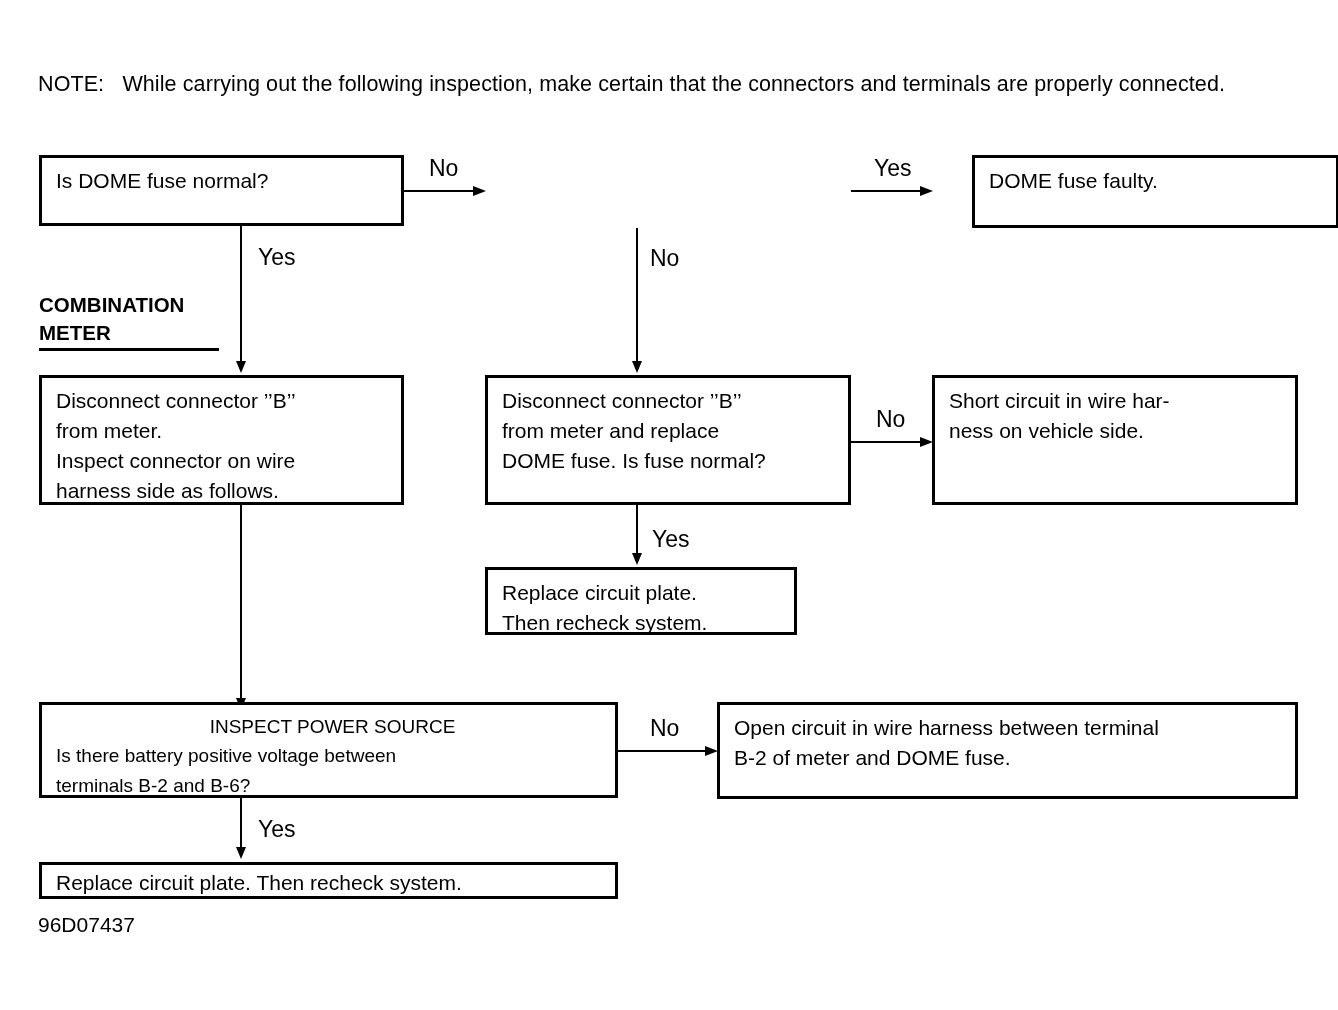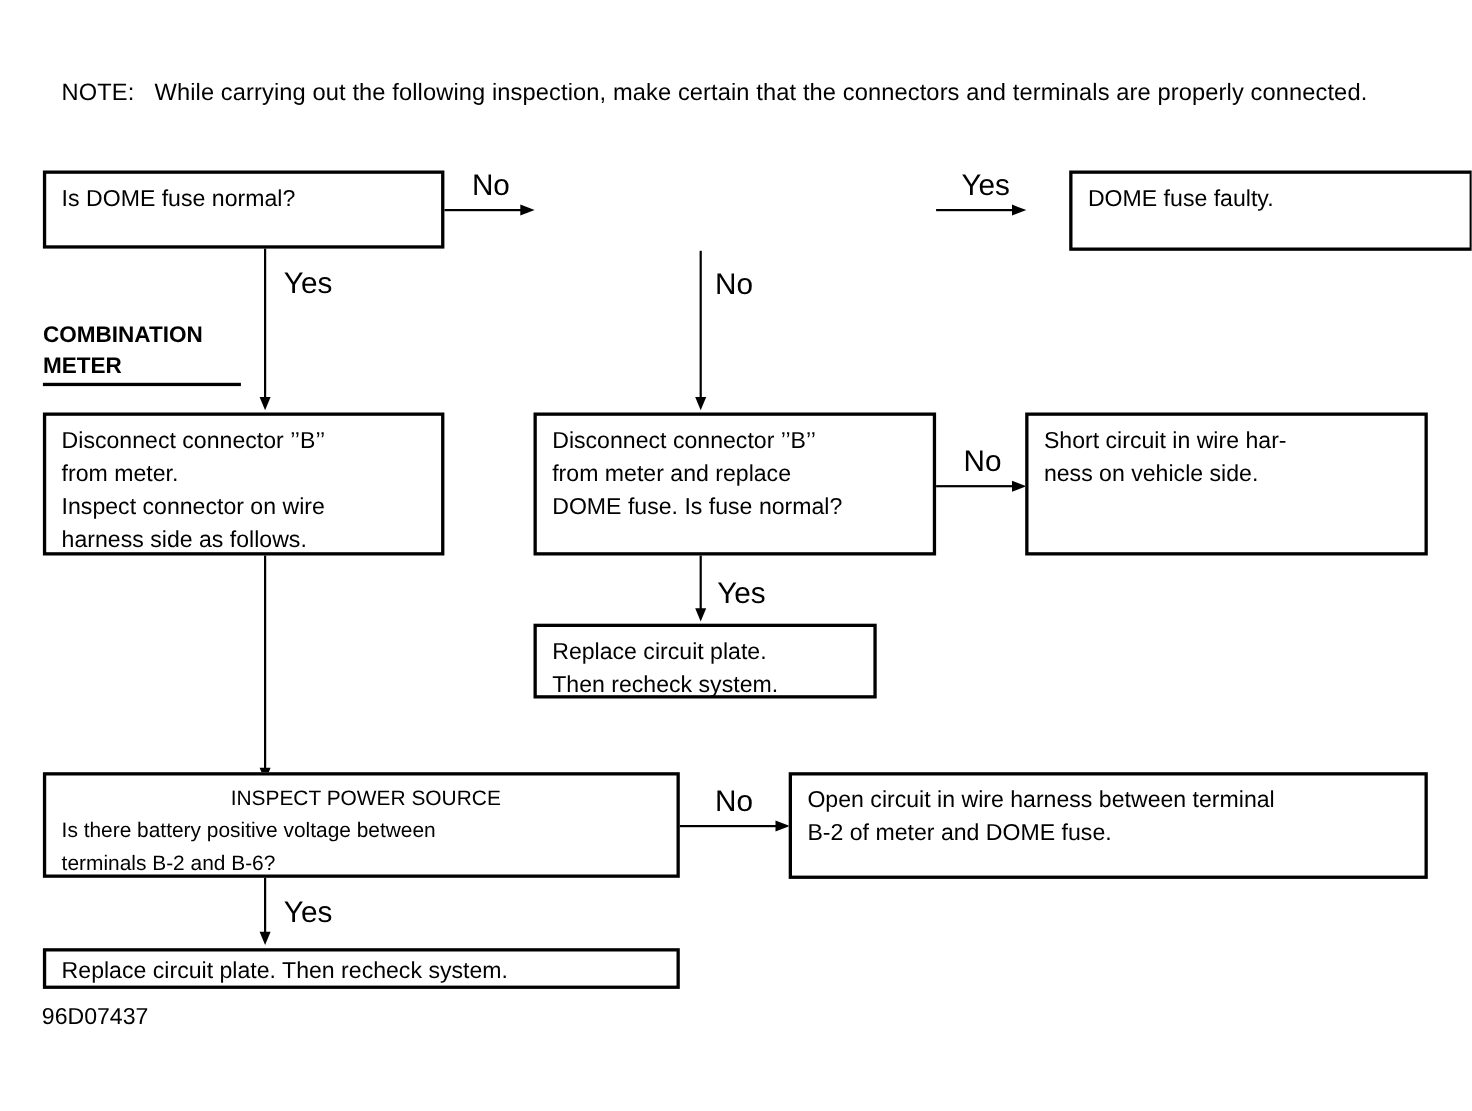--- a/index.html
+++ b/index.html
@@ -14,21 +14,21 @@
   #page {
     position: relative;
     width: 1338px;
     height: 1010px;
     background: #ffffff;
     overflow: hidden;
   }
 
   .note {
     position: absolute;
-    left: 56px;
+    left: 38px;
     top: 68px;
     width: 1268px;
     font-size: 21.5px;
     line-height: 32px;
     letter-spacing: 0.1px;
     white-space: pre-wrap;
   }
 
   .box {
     position: absolute;
@@ -73,21 +73,21 @@
     font-weight: bold;
     white-space: pre-wrap;
   }
   .section-rule {
     position: absolute;
     background: #000000;
   }
 
   .edge-label {
     position: absolute;
-    font-size: 27px;
+    font-size: 23px;
     line-height: 21px;
     white-space: nowrap;
   }
 
   .vline {
     position: absolute;
     width: 2px;
     background: #000000;
   }
   .hline {

